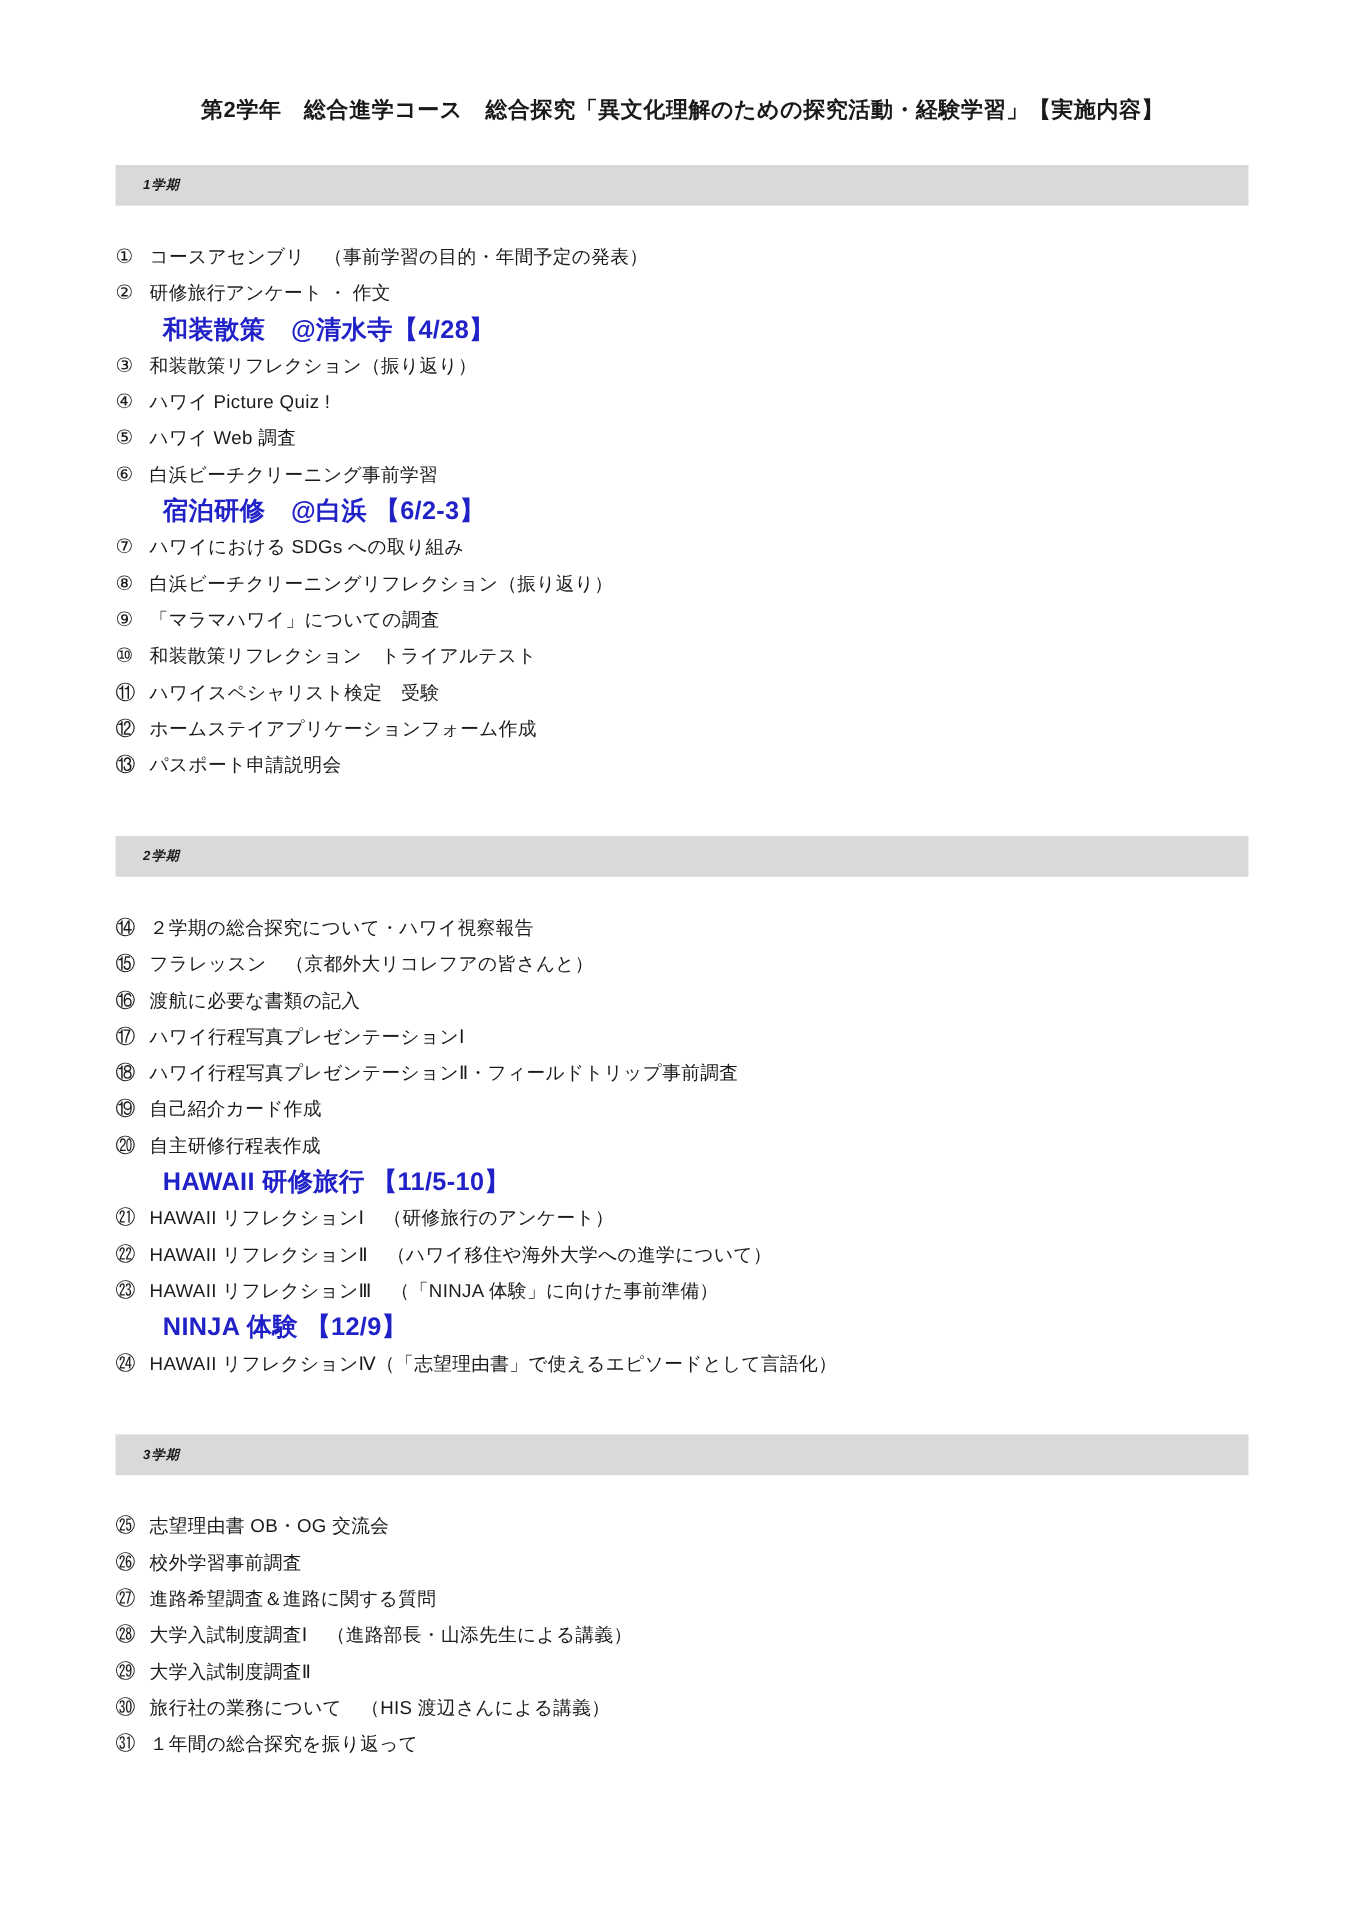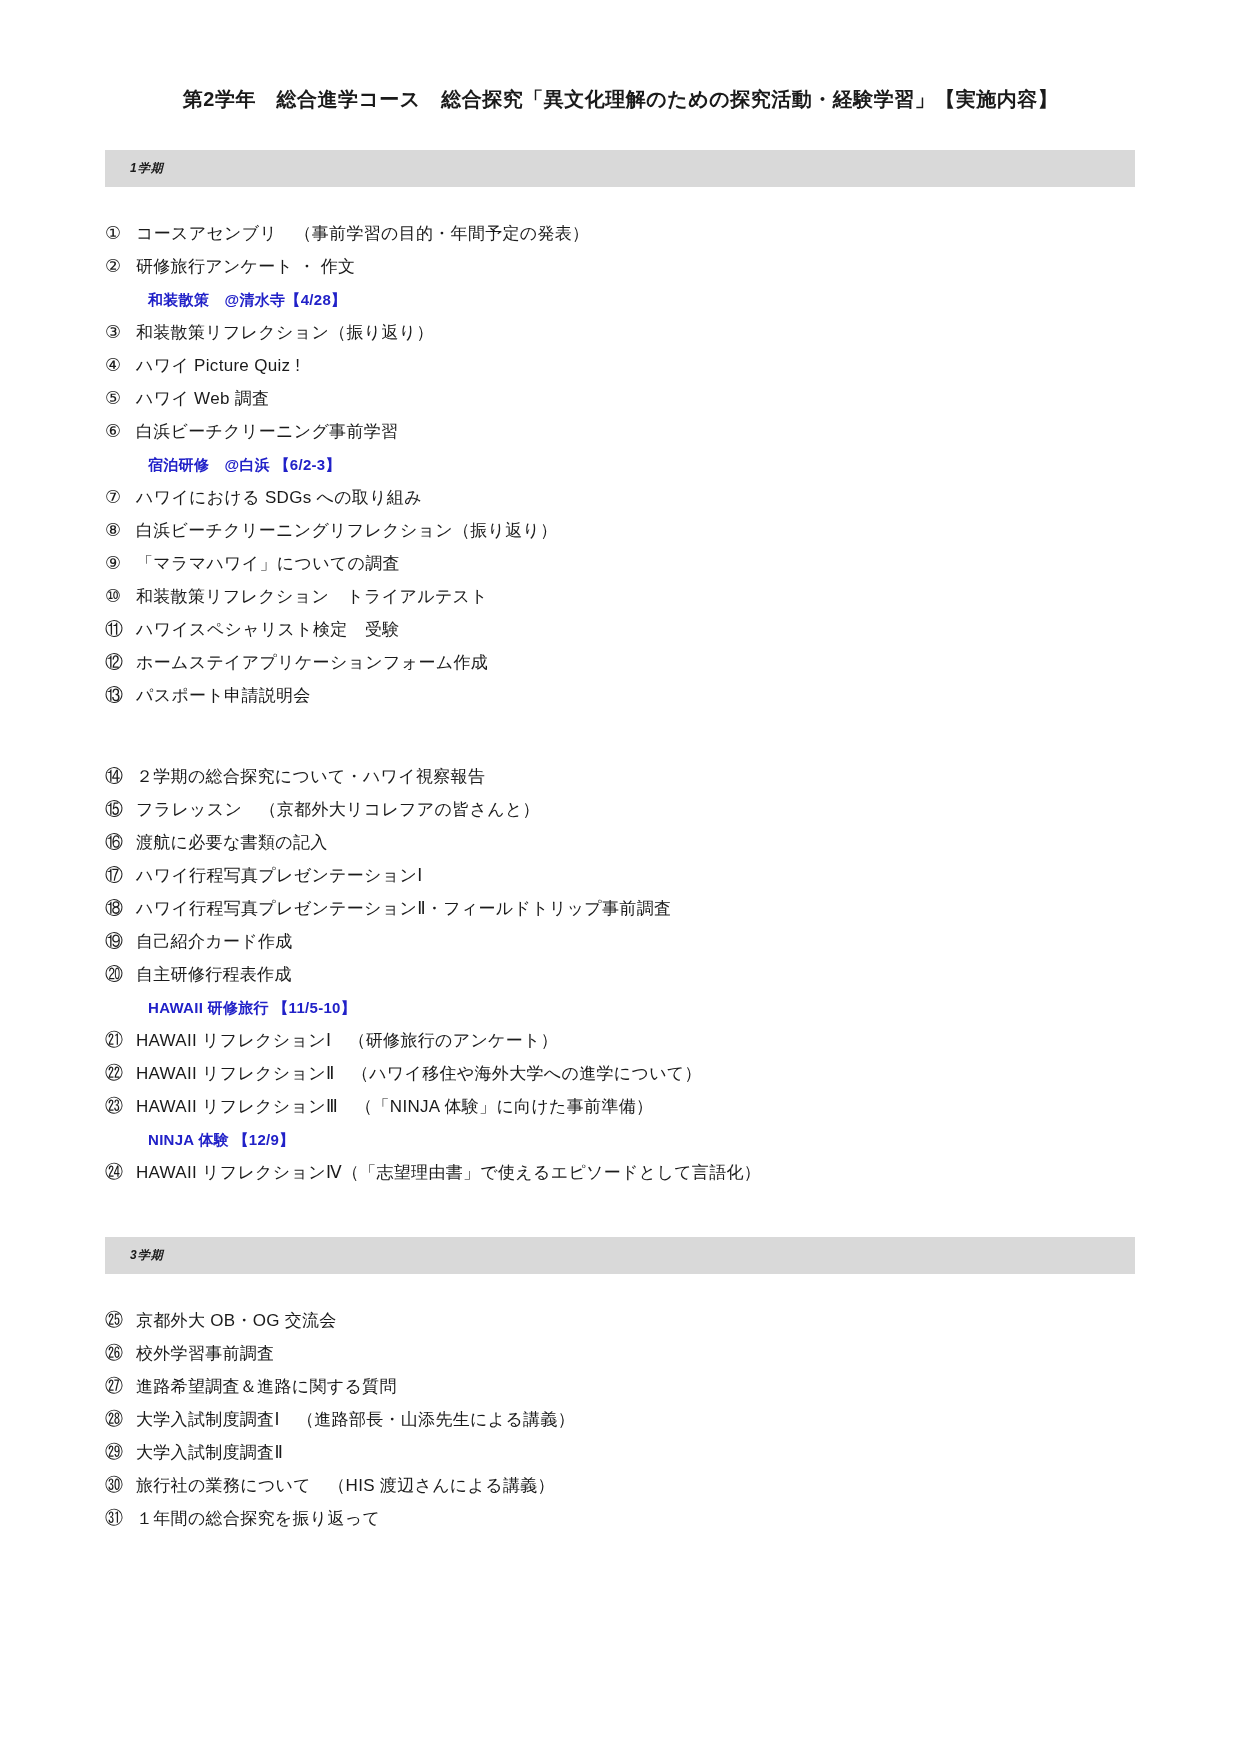--- a/index.html
+++ b/index.html
@@ -71,21 +71,21 @@
   .row .txt {
     white-space: pre;
     letter-spacing: 0.3px;
   }
   .row.highlight {
     padding-left: 43px;
   }
   .row.highlight span {
     color: var(--hl, #2121c8);
     font-weight: bold;
-    font-size: 15px;
+    font-size: 23px;
     white-space: pre;
     letter-spacing: 0.3px;
   }
 </style>
 </head>
 <body>
 
 <div class="page">
   <h1 class="title">第2学年　総合進学コース　総合探究「異文化理解のための探究活動・経験学習」【実施内容】</h1>
   <div class="content" id="sections">
@@ -148,20 +148,23 @@
             <span class="num">⑫</span>
             <span class="txt">ホームステイアプリケーションフォーム作成</span>
           </div>
           <div class="row">
             <span class="num">⑬</span>
             <span class="txt">パスポート申請説明会</span>
           </div>
         </div>
       </section>
       <section class="term">
+        <div class="bar">
+          <span>2学期</span>
+        </div>
         <div class="items">
           <div class="row">
             <span class="num">⑭</span>
             <span class="txt">２学期の総合探究について・ハワイ視察報告</span>
           </div>
           <div class="row">
             <span class="num">⑮</span>
             <span class="txt">フラレッスン　（京都外大リコレフアの皆さんと）</span>
           </div>
           <div class="row">
@@ -208,21 +211,21 @@
           </div>
         </div>
       </section>
       <section class="term">
         <div class="bar">
           <span>3学期</span>
         </div>
         <div class="items">
           <div class="row">
             <span class="num">㉕</span>
-            <span class="txt">京都外大 OB・OG 交流会</span>
+            <span class="txt">志望理由書 OB・OG 交流会</span>
           </div>
           <div class="row">
             <span class="num">㉖</span>
             <span class="txt">校外学習事前調査</span>
           </div>
           <div class="row">
             <span class="num">㉗</span>
             <span class="txt">進路希望調査＆進路に関する質問</span>
           </div>
           <div class="row">

